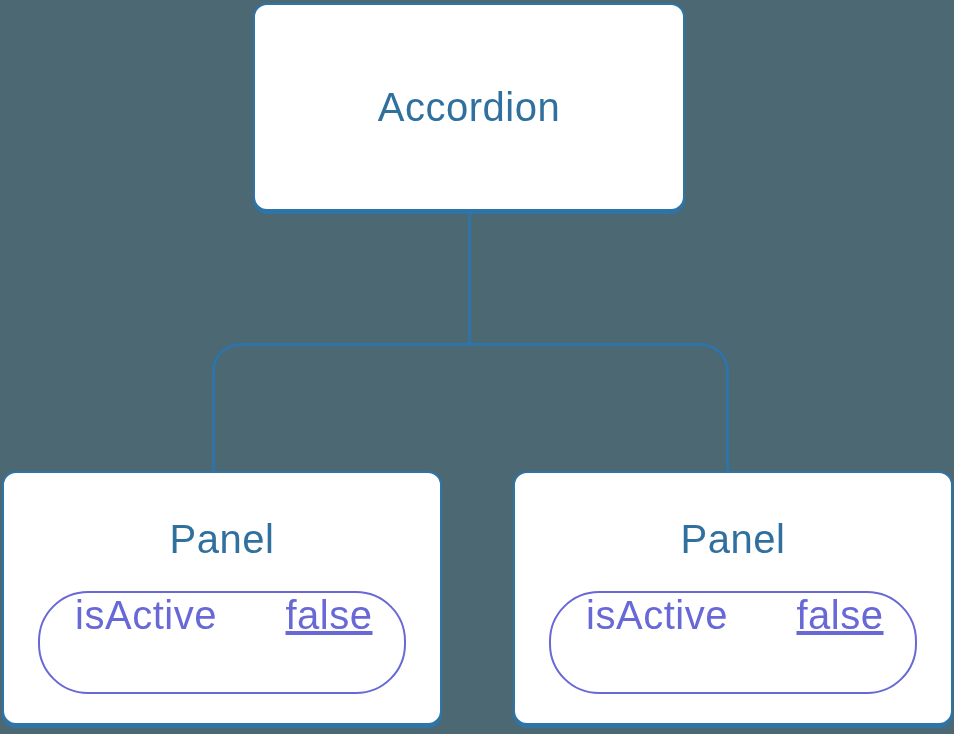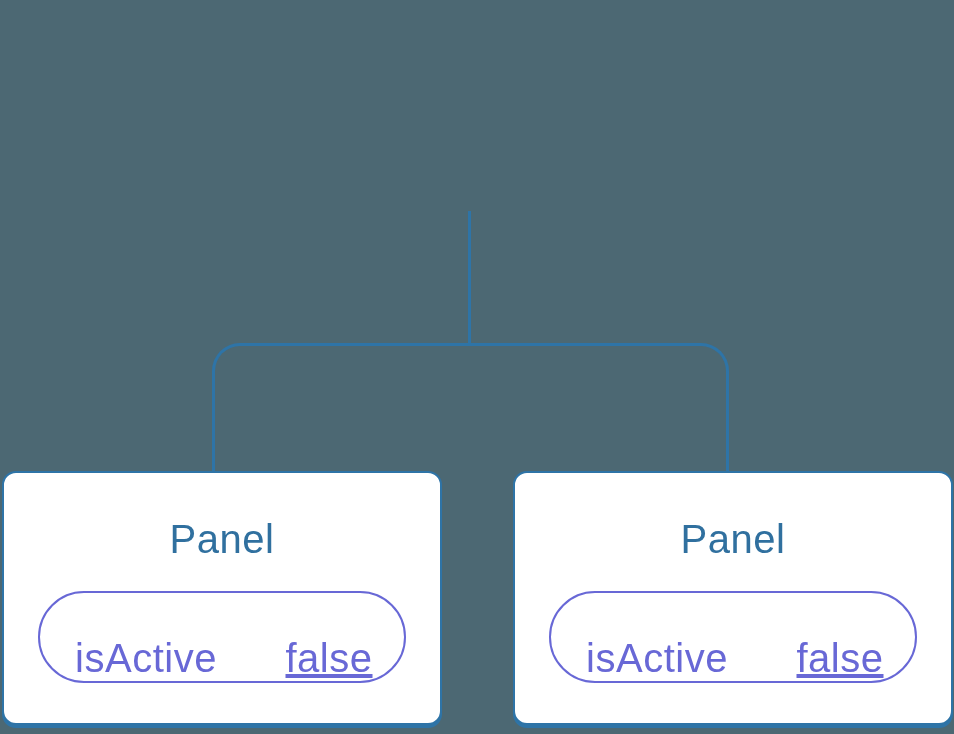--- a/index.html
+++ b/index.html
@@ -60,45 +60,48 @@
     display: flex; flex-direction: column; align-items: center;
   }
   .node-panel.left  { left: 2px; }
   .node-panel.right { left: 513px; }
   .panel-title {
     margin-top: 44px;
     line-height: 44px;
   }
   .state-pill {
     margin-top: 30px;
-    width: 368px; height: 92px;
+    width: 368px; height: 103px;
     border: 2px solid var(--state-accent);
     border-radius: 50px;
     display: flex;
-    align-items: flex-end;
+    align-items: flex-start;
     overflow: hidden;
   }
   .state-cell {
     display: flex; align-items: center; justify-content: center;
     color: var(--state-accent);
     font-size: 40px;
     letter-spacing: 0.5px;
   }
   .state-name  { width: 212px; }
   .state-value { flex: 1; text-decoration: underline; }
   .state-divider {
     width: 2px;
     background: var(--state-accent);
   }
 </style>
 </head>
 <body>
 
 <div class="canvas">
 
+  <div class="node node-root">
+    <span class="node-label">Accordion</span>
+  </div>
 
   <div class="stem"></div>
   <div class="branch"></div>
 
   <div class="node node-panel left">
     <span class="node-label panel-title">Panel</span>
     <div class="state-pill">
       <div class="state-cell state-name">isActive</div>
       <div class="state-divider"></div>
       <div class="state-cell state-value">false</div>

